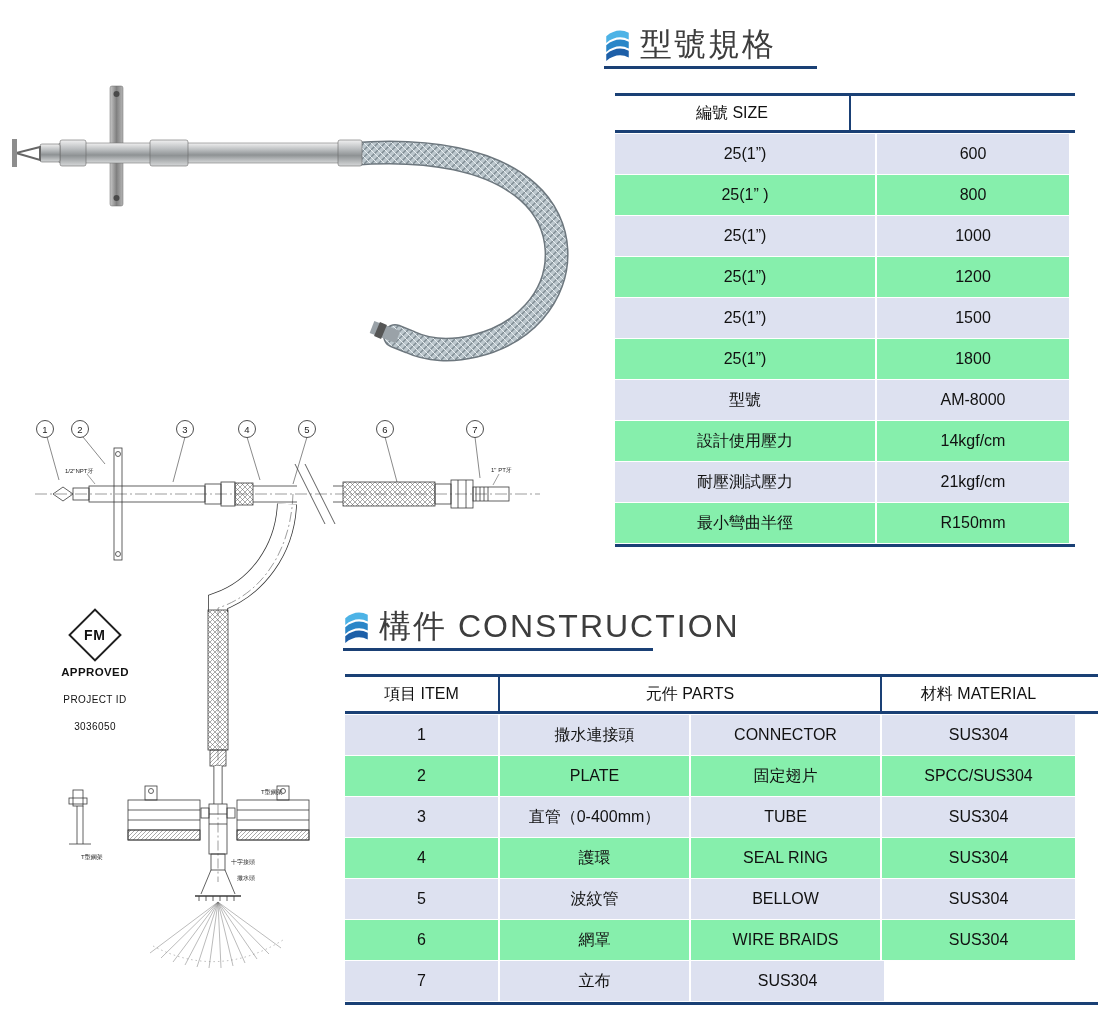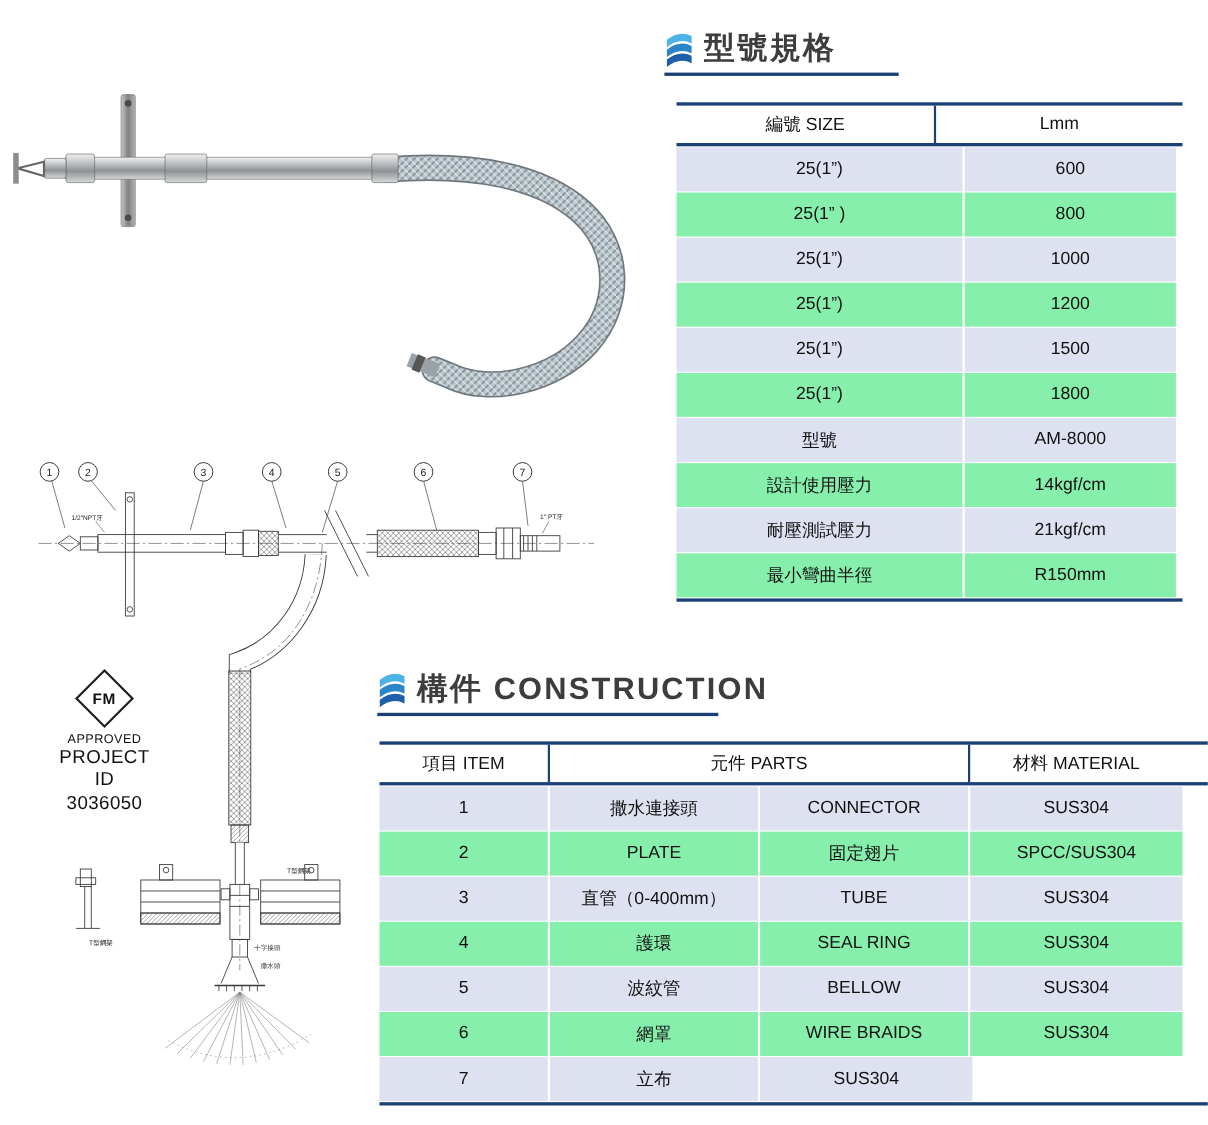--- a/index.html
+++ b/index.html
@@ -5,21 +5,21 @@
   html,body{margin:0;padding:0}
   body{
     width:1098px;height:1023px;position:relative;background:#fff;
     font-family:"Liberation Sans","DejaVu Sans",sans-serif;color:#111;overflow:hidden;
   }
   .abs{position:absolute}
 
   
   .sec-title{position:absolute;display:flex;align-items:flex-start;gap:9px}
   .sec-title .ribbon{width:27px;height:36px;flex:0 0 auto}
-  .sec-title h2{margin:0;font-size:28px;font-weight:700;color:#3d3d3d;letter-spacing:2px;line-height:36px}
+  .sec-title h2{margin:0;font-size:32px;font-weight:400;color:#3d3d3d;letter-spacing:2px;line-height:36px}
   .rule{position:absolute;height:3px;background:#1a4075}
 
   
   .dtable{position:absolute}
   .thead{display:flex;height:40px;border-top:3px solid #1a4075;border-bottom:3px solid #1a4075;background:#fff;font-weight:normal;font-size:16px;box-sizing:border-box}
   .thead .hc{display:flex;align-items:center;justify-content:center;box-sizing:border-box}
   .hdiv{border-right:2px solid #1a4075}
   .trow{display:flex;height:40px;margin-top:1px;font-size:16px;gap:2px}
   .trow .c{display:flex;align-items:center;justify-content:center}
   .light .c{background:#dde1f0}
@@ -31,22 +31,22 @@
   .spec .c1{width:260px}.spec .c2{width:192px}
 
   .cons{width:873px}
   .cons .hc1{width:155px}.cons .hc2{width:382px}.cons .hc3{width:193px}
   .cons .ci{width:153px}.cons .cz{width:189px}.cons .ce{width:189px}.cons .cm{width:193px}
 
   
   .fm-block{position:absolute;width:84px;text-align:center}
   .fm-diamond{width:34px;height:34px;border:2px solid #1f1f1f;transform:rotate(45deg);margin:8px auto 12px auto;display:flex;align-items:center;justify-content:center;background:#fff}
   .fm-diamond span{transform:rotate(-45deg);font-weight:bold;font-size:14px;letter-spacing:.5px}
-  .fm-approved{font-weight:normal;font-size:11.5px;letter-spacing:.4px}
-  .fm-pid{font-size:17px;margin-top:1px;letter-spacing:.4px}
+  .fm-approved{font-weight:bold;font-size:11.5px;letter-spacing:.4px}
+  .fm-pid{font-size:10px;margin-top:16px;letter-spacing:.4px}
 
   svg text{font-family:"Liberation Sans","DejaVu Sans",sans-serif}
 </style>
 </head>
 <body>
 
 <svg class="abs" style="left:0;top:10px" width="580" height="355" viewBox="0 0 580 355" aria-hidden="true">
   <defs>
     <linearGradient id="metalV" x1="0" y1="0" x2="0" y2="1">
       <stop offset="0" stop-color="#f0f0f0"></stop>
@@ -98,21 +98,20 @@
     <path d="M2,17 Q12,9 22,14 L22,20 Q12,15 2,23 Z" fill="#2a86c8"></path>
     <path d="M2,25 Q12,17 22,22 L22,28 Q12,23 2,31 Z" fill="#1d5fa8"></path>
   </svg>
   <h2>型號規格</h2>
 </div>
 <div class="rule" style="left:604px;top:66px;width:213px"></div>
 
 <div class="dtable spec" style="left:615px;top:93px">
   <div class="thead">
     <div class="hc hc1 hdiv">編號 SIZE</div>
-    <div class="hc hc2">Lmm</div>
   </div>
   <div class="trow light">
     <div class="c c1">25(1”)</div>
     <div class="c c2">600</div>
   </div>
   <div class="trow dark">
     <div class="c c1">25(1” )</div>
     <div class="c c2">800</div>
   </div>
   <div class="trow light">

